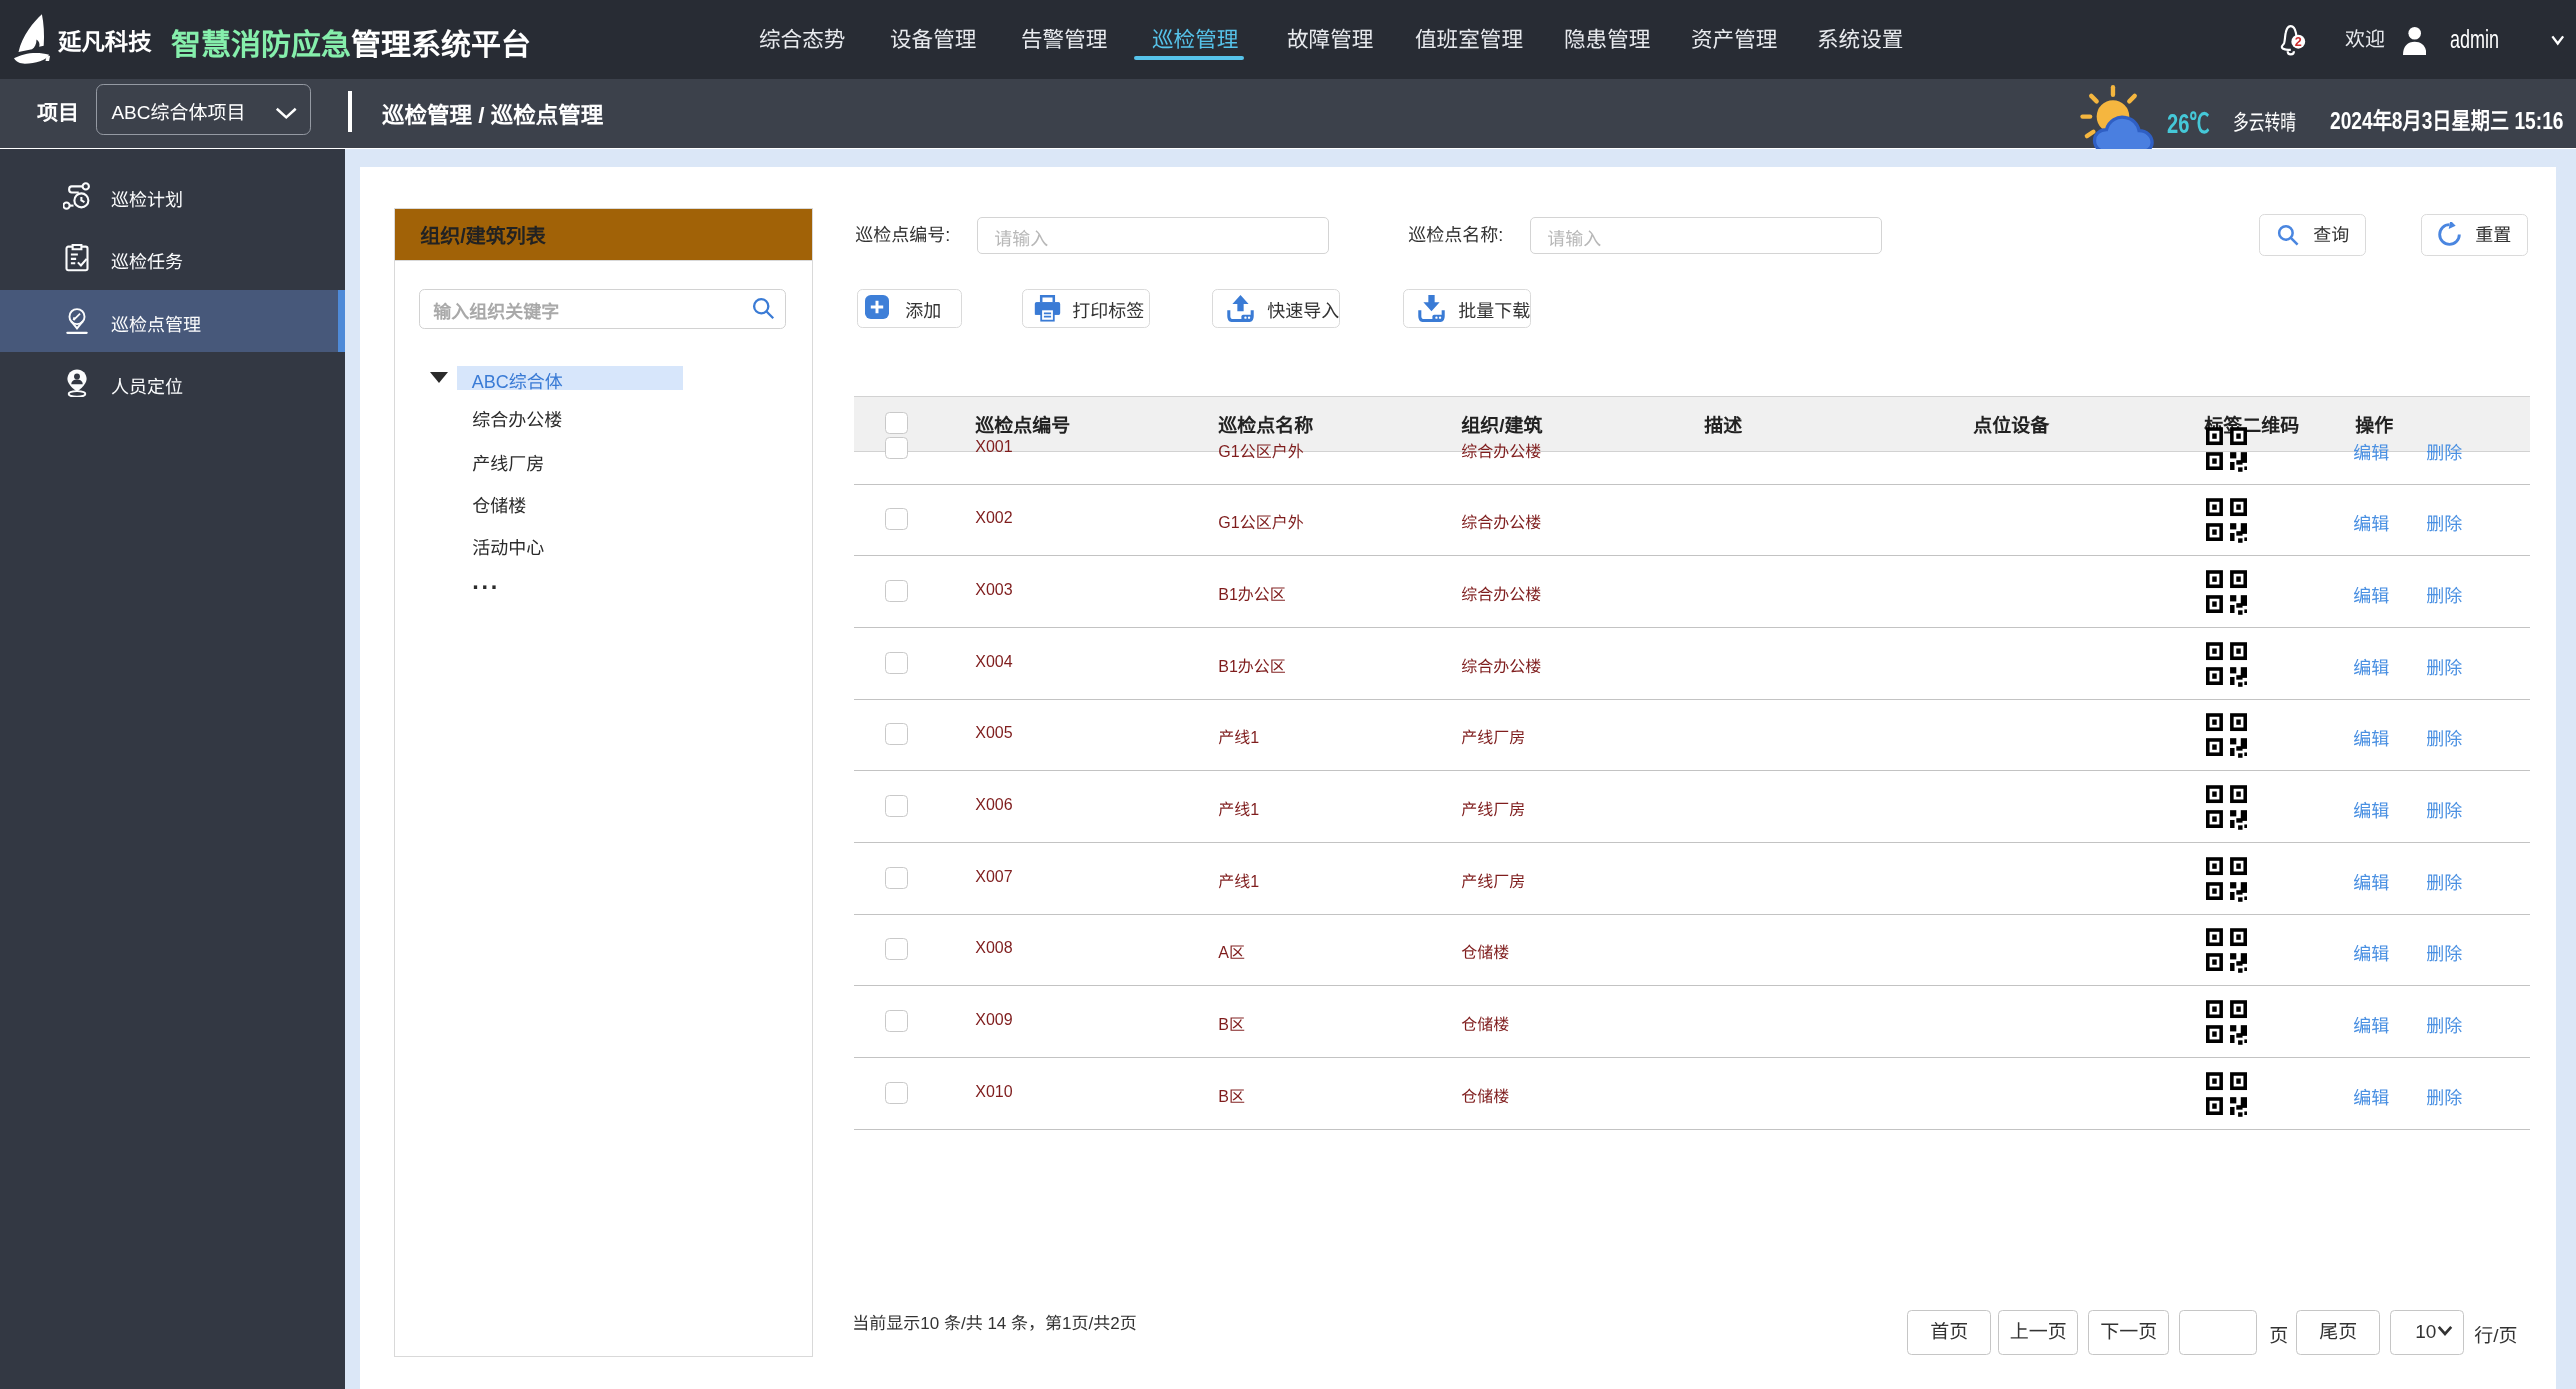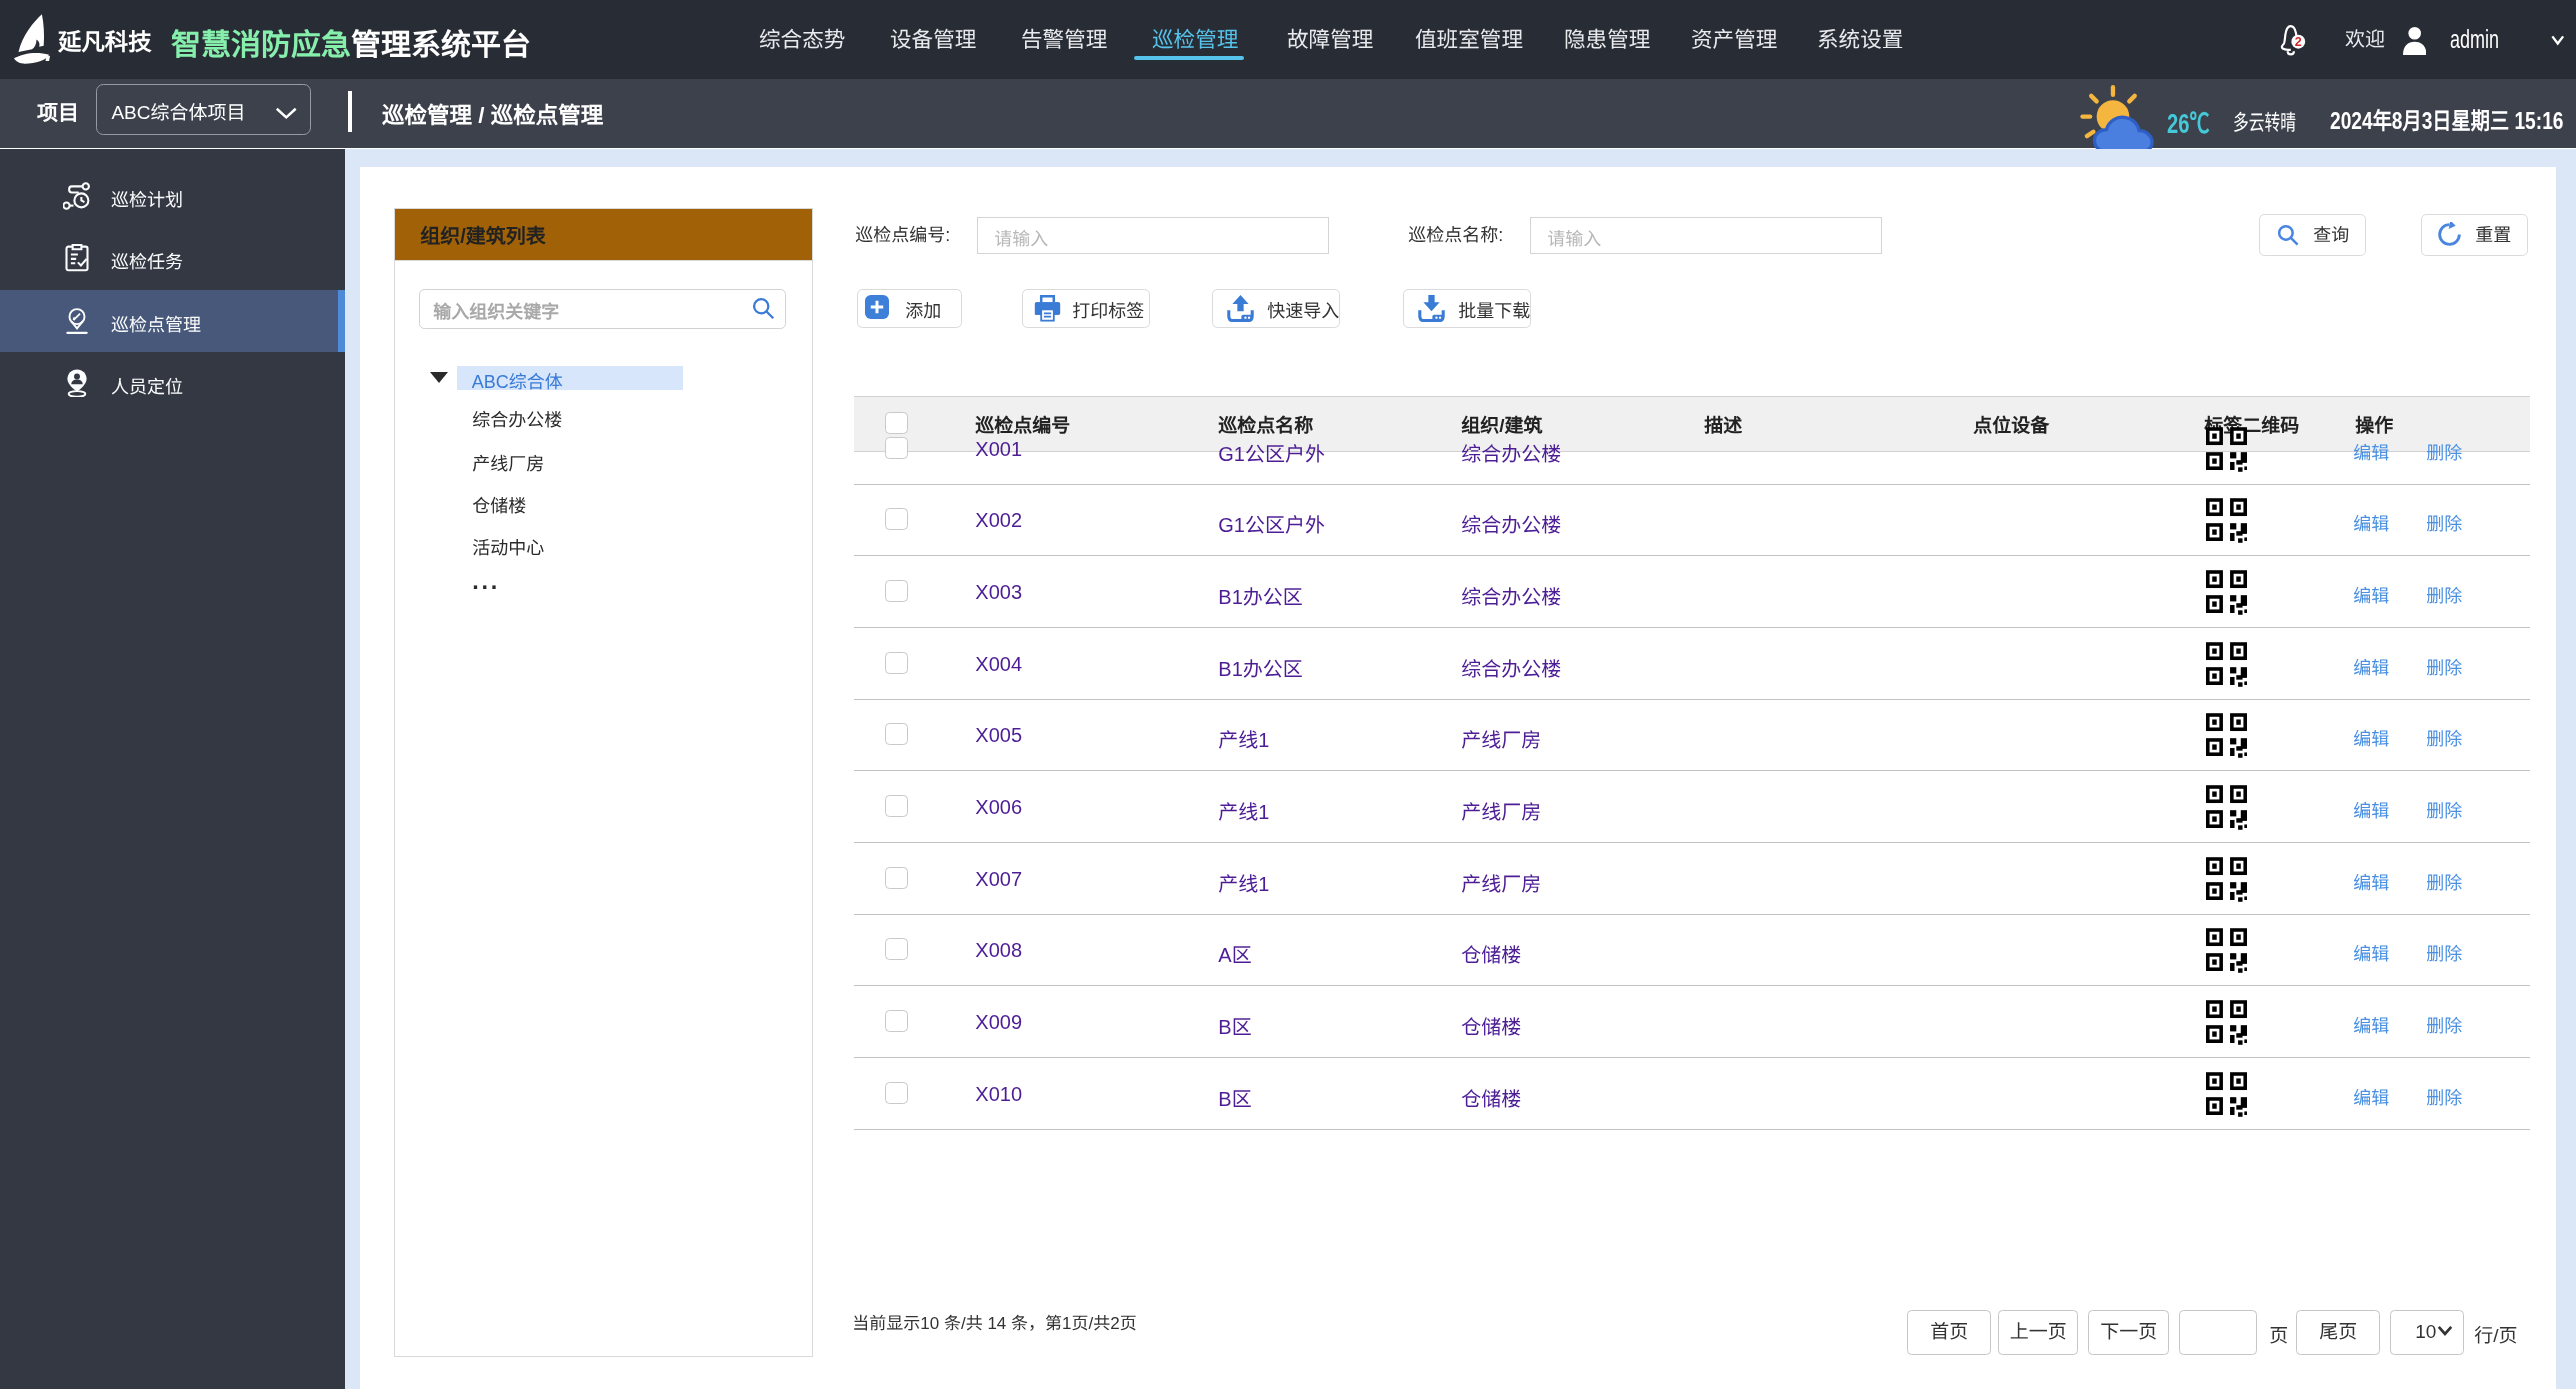--- a/index.html
+++ b/index.html
@@ -39,29 +39,29 @@
 #panelhead span { position:absolute; left:25px; top:10.8px; font-size:20px; font-weight:700; color:#222; }
 #treesearch { position:absolute; left:23.4px; top:80px; width:367px; height:40px; border:1.8px solid #d2d2d2; border-radius:5.4px; }
 #treesearch span { position:absolute; left:13.5px; top:7.2px; font-size:18px; color:#a9a9a9;font-weight:bold; }
 #treesearch svg { position:absolute; right:10px; top:6.3px; }
 .tri { position:absolute; left:35px; top:163px; width:0; height:0; border-left:9px solid transparent; border-right:9px solid transparent; border-top:11.7px solid #2a2a2a; }
 #treesel { position:absolute; left:62px; top:157px; width:226px; height:24px; background:#d7e6fb; }
 #treesel span { position:absolute; left:14.4px; top:0.9px; font-size:18px; color:#3a7bd5; }
 .tnode { position:absolute; left:77px; font-size:18px; color:#2b2b2b; }
 
 .flabel { position:absolute; top:53px; font-size:18px; color:#333; }
-.finput { position:absolute; top:50px; width:352px; height:37px; border:1.8px solid #d4d4d4; border-radius:0; }
+.finput { position:absolute; top:50px; width:352px; height:37px; border:1.8px solid #d4d4d4; border-radius:5px; }
 .finput span { position:absolute; left:16px; top:6.3px; font-size:18px; color:#b8b8b8; }
 .btn { position:absolute; background:#fff; border:1.8px solid #dadada; border-radius:5.4px; }
 .btn .t { position:absolute; font-size:18px; color:#333; white-space:nowrap; }
 
 #thead { position:absolute; left:494px; top:189px; width:1676px; height:56px; background:#f0f0f0; border-top:0.9px solid #d2d2d2; border-bottom:0.9px solid #d2d2d2;margin-top:40px; }
 .hcell { position:absolute; top:12.6px; font-size:19px; font-weight:700; color:#222; white-space:nowrap; }
 .trow { position:absolute; left:494px; width:1676px; height:72px; border-bottom:0.9px solid #c3c3c3; }
-.tcell { position:absolute; top:25px; font-size:20px; color:#4c1d95; white-space:nowrap; }
+.tcell { position:absolute; top:25px; font-size:16px; color:#7f1d1d; white-space:nowrap; }
 .cbx { position:absolute; left:31px; width:22.5px; height:21.6px; border:1.8px solid #c9c9c9; border-radius:4.5px; background:#fff; }
 .link { font-size:18px !important; color:#4a90e2; }
 .qr { position:absolute; left:1352px; top:13.5px; }
 
 #pginfo { position:absolute; left:492px; top:1142px; font-size:17px; color:#333; }
 .pbtn { position:absolute; top:1143px; height:45px; border:1.8px solid #c6c6c6; border-radius:4.5px; background:#fff; font-size:19px; color:#333; text-align:center; line-height:41px; }
 .plab { position:absolute; top:1153px; font-size:19px; color:#333; }
 </style>
 </head>
 <body>

